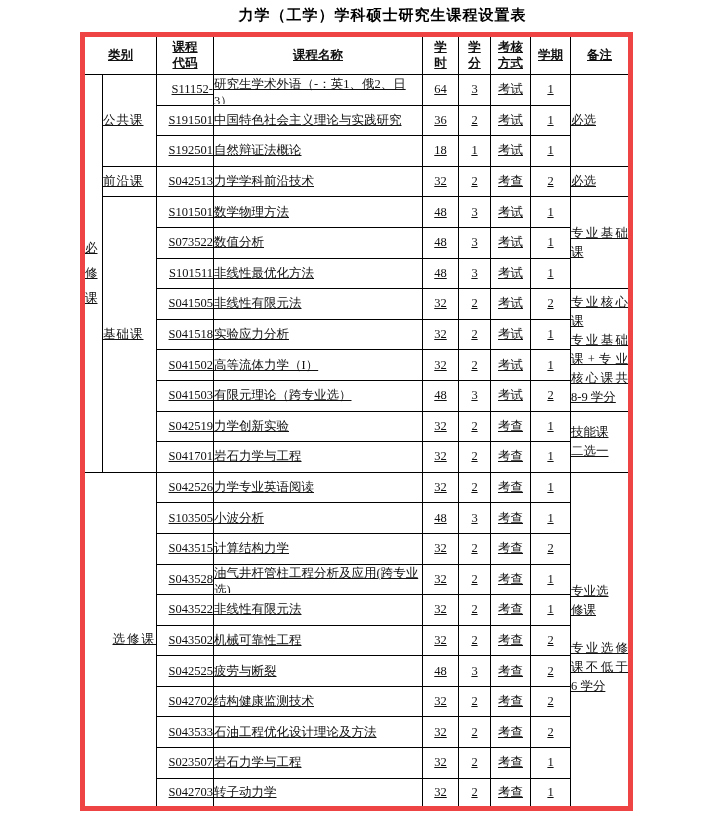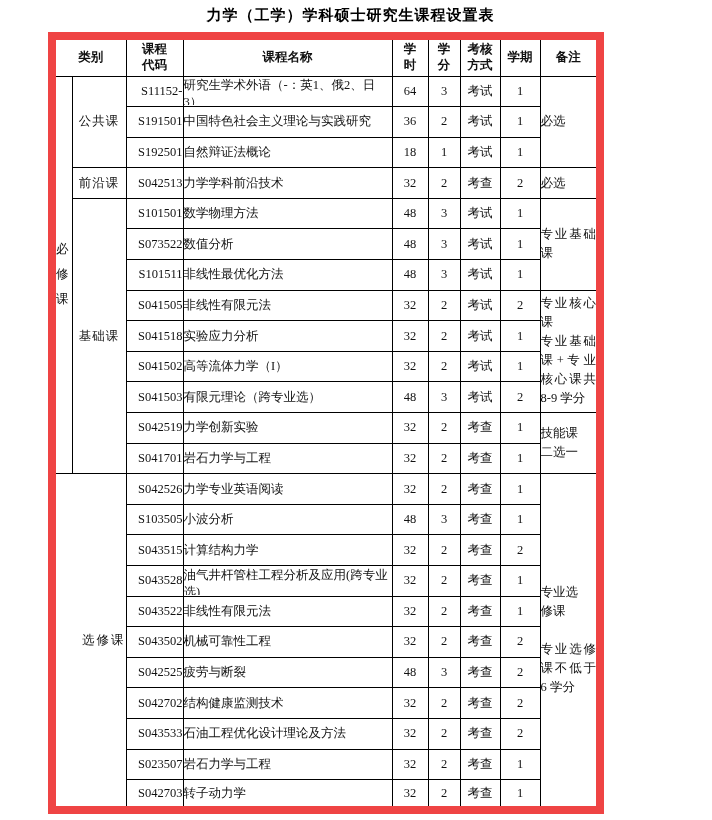--- a/index.html
+++ b/index.html
@@ -1,48 +1,49 @@
 <!DOCTYPE html>
 <html><head>
 <meta charset="utf-8">
 <style>
   html,body{margin:0;padding:0;}
   body{
     width:712px;height:820px;background:#ffffff;color:#111;
     font-family:"Liberation Serif","DejaVu Serif",serif;
     overflow:hidden;position:relative;
   }
-  .doc{width:605px;margin:6px 0 0 48px;}
+  .doc{width:605px;margin:6px 0 0 80px;}
   .doc-title{
     text-align:center;font-family:"Liberation Sans","DejaVu Sans",sans-serif;
     font-weight:bold;font-size:15px;color:#000;margin:0 0 7px 0;letter-spacing:1px;
   }
   table.course{
     border-collapse:collapse;table-layout:fixed;width:548px;
-    border:8px solid #ef4444;
+    border:5px solid #ef4444;
+    text-decoration:underline;
   }
   table.course th, table.course td{
     border:1px solid #000;padding:0;vertical-align:middle;
     font-size:12.5px;color:#111;
   }
   thead tr{height:40px;}
   tbody tr{height:30.6px;}
   th{
     font-family:"Liberation Sans","DejaVu Sans",sans-serif;font-weight:bold;
     font-size:12.5px;text-align:center;white-space:pre-line;line-height:1.25;
   }
   td.num{text-align:center;}
   td.code{text-align:right;padding-left:6px;}
   td.name{text-align:left;padding:0 4px 0 8px;}
   .cliptext{max-height:28px;overflow:hidden;line-height:17px;}
   td.cat-outer{
     word-break:break-all;line-height:25px;
     font-size:12.5px;padding:0 3px;
   }
-  td.cat-inner{text-align:center;letter-spacing:1px;}
+  td.cat-inner{letter-spacing:1px;}
   td.cat-merged{text-align:right;letter-spacing:2px;}
   td.note{
     text-align:left;padding:2px 6px;font-size:12.5px;line-height:19px;
     white-space:pre-line;text-align:justify;
   }
 </style>
 </head>
 <body>
 
 <div class="doc">

